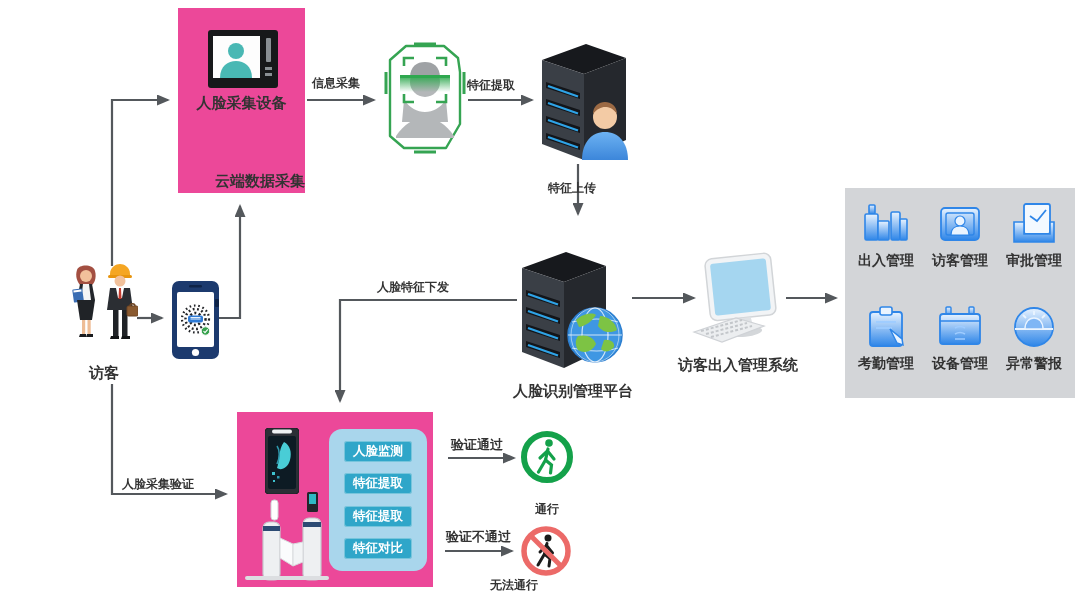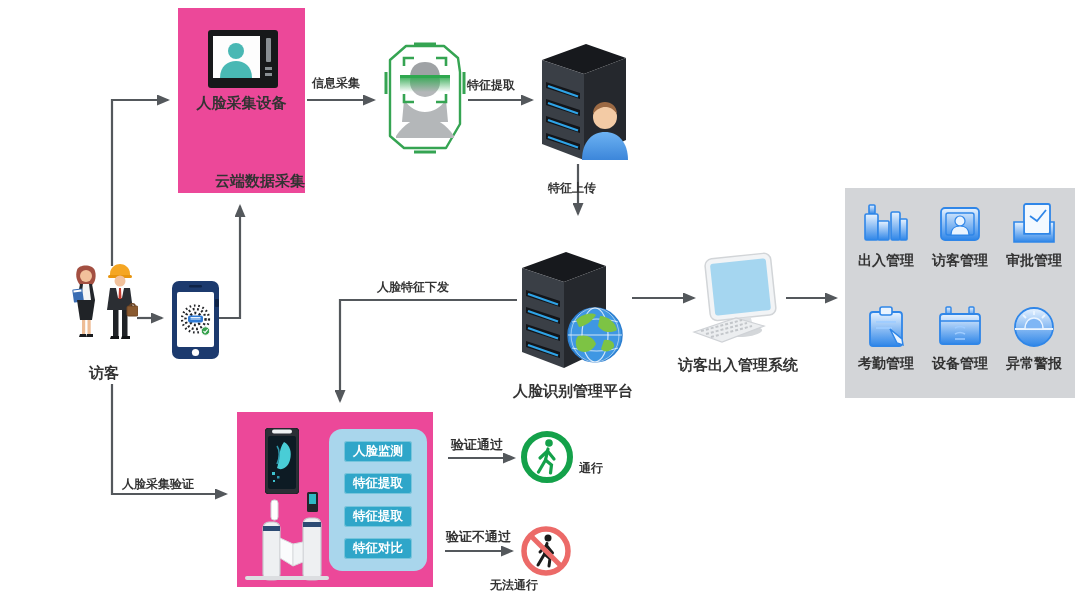--- a/index.html
+++ b/index.html
@@ -310,21 +310,21 @@
     <circle cx="27" cy="27" r="23" fill="#ffffff" stroke="#14a14a" stroke-width="6"></circle>
     <g stroke="#14a14a" stroke-width="3.2" stroke-linecap="round" fill="#14a14a">
       <circle cx="29" cy="13" r="3.8" stroke="none"></circle>
       <path d="M28,19 L25.5,30" fill="none"></path>
       <path d="M27.5,21 L20,28" fill="none"></path>
       <path d="M27.5,21 L34,29" fill="none"></path>
       <path d="M25.5,30 L18.5,42" fill="none"></path>
       <path d="M25.5,30 L31.5,35 L30.5,43" fill="none"></path>
     </g>
   </svg>
-  <div class="lbl" style="left:526px;top:460px;width:42px;text-align:center;margin-left:44px;">通行</div>
+  <div class="lbl" style="left:526px;top:501px;width:42px;text-align:center;">通行</div>
 
   <svg class="abs" style="left:520px;top:525px" width="52" height="52" viewBox="0 0 52 52">
     <circle cx="26" cy="26" r="22" fill="#ffffff" stroke="#ec6a68" stroke-width="5.5"></circle>
     <g stroke="#1b1b1b" stroke-width="3" stroke-linecap="round" fill="#1b1b1b">
       <circle cx="28" cy="13" r="3.5" stroke="none"></circle>
       <path d="M27,18.5 L24.5,29" fill="none"></path>
       <path d="M26.5,20.5 L20,27" fill="none"></path>
       <path d="M26.5,20.5 L32.5,28" fill="none"></path>
       <path d="M24.5,29 L18,40" fill="none"></path>
       <path d="M24.5,29 L30,33.5 L29,41" fill="none"></path>

